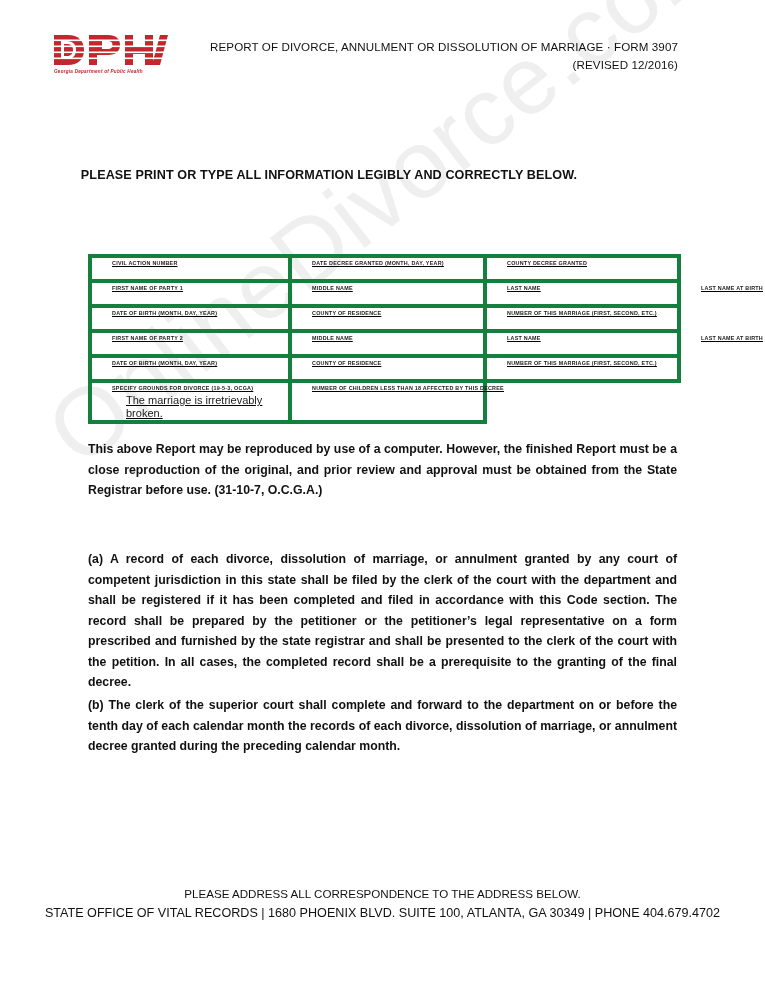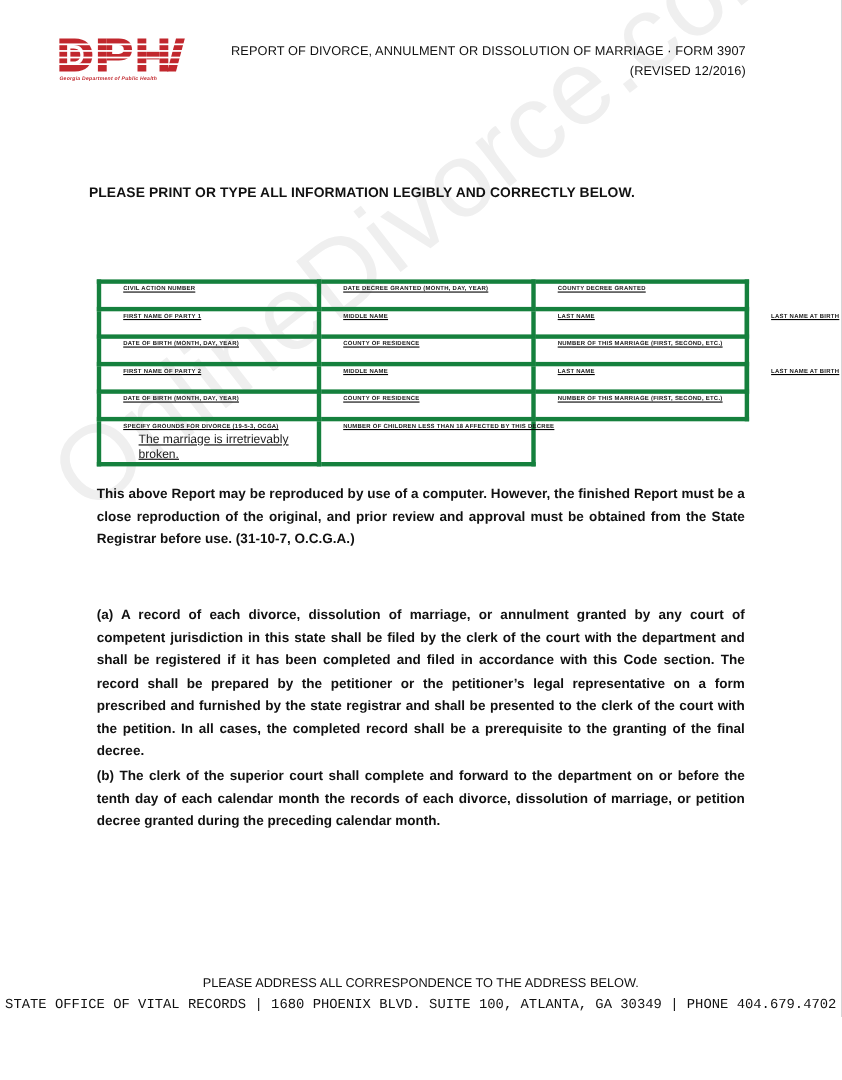--- a/index.html
+++ b/index.html
@@ -188,21 +188,20 @@
     z-index: 2;
     color: #111;
   }
   .footer-line1 {
     font-size: 11.6px;
     line-height: 19px;
   }
   .footer-line2 {
     font-size: 12.6px;
     line-height: 21px;
-    font-family: Liberation Mono, monospace;
   }
 </style>
 </head>
 <body>
 
 <div class="page">
 
   <div class="watermark">
     <div class="watermark-text">OnlineDivorce.com</div>
   </div>
@@ -333,20 +332,20 @@
           <td style="width: 294px;">
             <span class="cell-label">NUMBER OF CHILDREN LESS THAN 18 AFFECTED BY THIS DECREE</span>
             <span class="cell-value"></span>
           </td>
         </tr>
       </tbody>
   </table>
 
   <div class="body-block" id="para-reproduce">This above Report may be reproduced by use of a computer. However, the finished Report must be a close reproduction of the original, and prior review and approval must be obtained from the State Registrar before use. (31-10-7, O.C.G.A.)</div>
   <div class="body-block" id="para-a">(a) A record of each divorce, dissolution of marriage, or annulment granted by any court of competent jurisdiction in this state shall be filed by the clerk of the court with the department and shall be registered if it has been completed and filed in accordance with this Code section. The record shall be prepared by the petitioner or the petitioner’s legal representative on a form prescribed and furnished by the state registrar and shall be presented to the clerk of the court with the petition. In all cases, the completed record shall be a prerequisite to the granting of the final decree.</div>
-  <div class="body-block" id="para-b">(b) The clerk of the superior court shall complete and forward to the department on or before the tenth day of each calendar month the records of each divorce, dissolution of marriage, or petition decree granted during the preceding calendar month.</div>
+  <div class="body-block" id="para-b">(b) The clerk of the superior court shall complete and forward to the department on or before the tenth day of each calendar month the records of each divorce, dissolution of marriage, or annulment decree granted during the preceding calendar month.</div>
 
   <div class="footer">
     <div class="footer-line1">PLEASE ADDRESS ALL CORRESPONDENCE TO THE ADDRESS BELOW.</div>
     <div class="footer-line2">STATE OFFICE OF VITAL RECORDS  |  1680 PHOENIX BLVD. SUITE 100, ATLANTA, GA 30349  |  PHONE 404.679.4702</div>
   </div>
 
 </div>
 
 </body></html>

